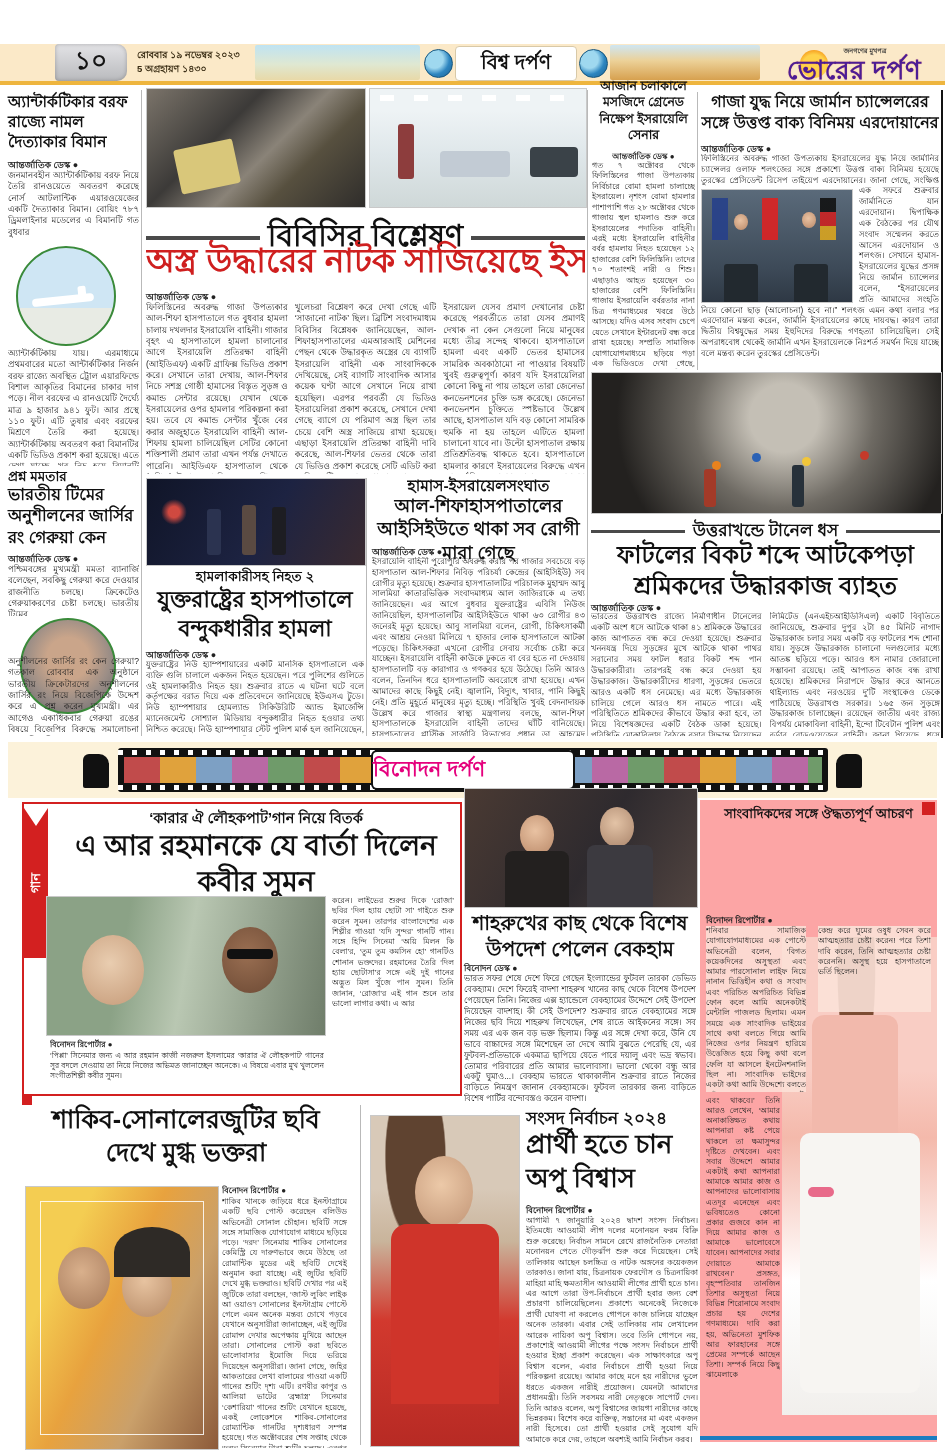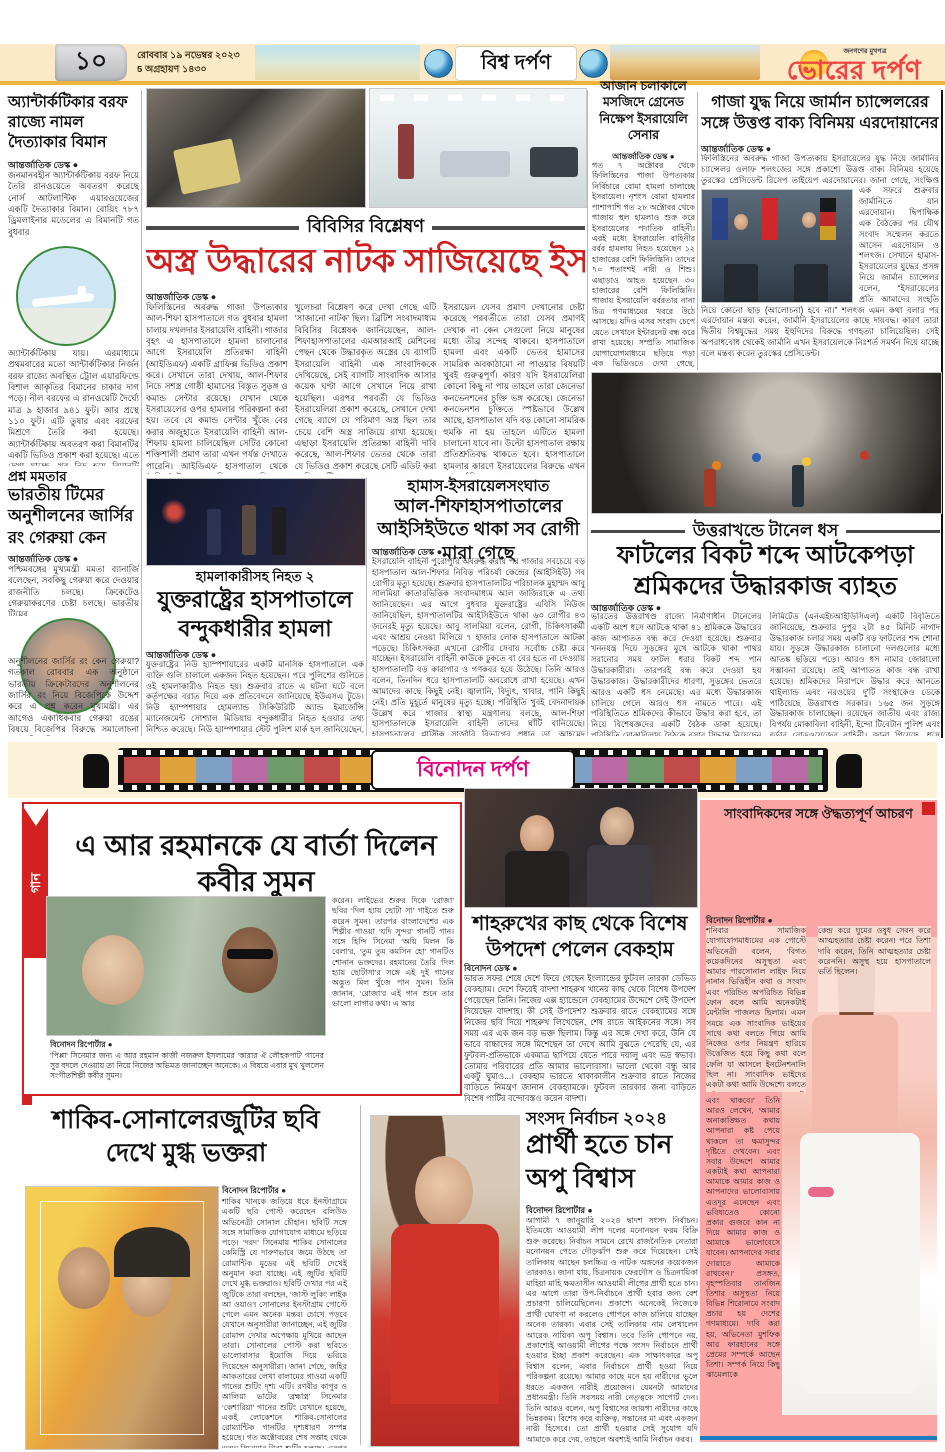--- a/index.html
+++ b/index.html
@@ -13,21 +13,21 @@
           display:flex;align-items:center;justify-content:center;font-size:25px;font-weight:800;color:#141414;
           box-shadow:inset 0 0 4px rgba(0,0,0,.25);}
   .dateblock{font-size:9.5px;font-weight:700;color:#3a2d14;line-height:1.45;}
   .banner-art{border-radius:2px;}
   .art-left{background:linear-gradient(180deg,#bfe3f2 0%,#dfe8d2 55%,#e8d9a8 100%);}
   .art-right{background:linear-gradient(180deg,#cfe6f2 0%,#ecd198 45%,#d7a14f 100%);}
   .globe{border-radius:50%;background:radial-gradient(circle at 35% 35%,#9fd8ef 0 35%,#2e86c0 60%,#1b5e8f);border:1px solid #14557f;}
   .section-label{background:#ffffff;border:1px solid #d8c9a8;border-radius:4px;display:flex;align-items:center;justify-content:center;
           font-size:20px;font-weight:800;color:#111;}
   .sun{border-radius:50%;background:radial-gradient(circle at 50% 60%,#ffd24a 0 55%,#f59a1c 80%,#ef7f12);}
-  .masthead-txt{font-size:26px;font-weight:800;color:#ef4444;letter-spacing:.5px;text-shadow:0 0 1px rgba(224,24,24,.4);}
+  .masthead-txt{font-size:26px;font-weight:800;color:#4c1d95;letter-spacing:.5px;text-shadow:0 0 1px rgba(224,24,24,.4);}
   .tagline{font-size:6.5px;font-weight:700;color:#333;}
   
   .hl{font-weight:800;color:#101010;line-height:1.3;}
   .hl-red{font-weight:800;color:#cf1f1f;line-height:1.25;}
   .center{text-align:center;}
   .byline{font-size:9px;font-weight:800;color:#222;}
   .bd{font-size:8.6px;line-height:1.32;text-align:justify;color:#222;overflow:hidden;}
   .kick-row{display:flex;align-items:center;gap:8px;}
   .kick-row .rule{flex:1;height:4px;background:#4a4a4a;}
   .kick-row .kick-txt{font-weight:800;color:#101010;white-space:nowrap;}
@@ -51,21 +51,21 @@
   .face{position:absolute;border-radius:50%;background:radial-gradient(circle at 45% 40%,#e9c2a2,#b98868);}
   .flag{position:absolute;top:8px;width:16px;height:42px;opacity:.9;}
   .podium{position:absolute;bottom:0;width:34px;height:38px;background:#22292f;border-radius:3px 3px 0 0;}
   .helmet{position:absolute;border-radius:50%;width:9px;height:9px;}
   
   .ent-band{background:#fcf2da;}
   .strip{background:#111;border-radius:3px;}
   .strip .holes{position:absolute;left:0;right:0;height:5px;background-image:repeating-linear-gradient(90deg,#fff 0 5px,rgba(0,0,0,0) 5px 14px);}
   .strip .frames{position:absolute;left:6px;right:6px;top:9px;height:26px;
      background:repeating-linear-gradient(90deg,#c14b4b 0 36px,#e0a23c 36px 72px,#7da0c4 72px 108px,#b969a4 108px 144px,#6f9b6a 144px 180px);}
-  .strip-label{position:absolute;background:#fff;border-radius:4px;display:flex;align-items:center;justify-content:center;
+  .strip-label{position:absolute;background:#fff;border-radius:4px;display:flex;align-items:center;justify-content:flex-start;
      font-weight:800;color:#e5007d;font-size:21px;box-shadow:0 0 0 2px #111;}
   .photog{position:absolute;width:26px;height:34px;background:#111;border-radius:6px 10px 2px 2px;}
   .red-box{border:2px solid #d32020;}
   .red-tab{background:#d32020;color:#fff;display:flex;align-items:center;justify-content:center;
      writing-mode:vertical-rl;transform:rotate(180deg);font-weight:800;font-size:13px;
      clip-path:polygon(0 0,100% 0,100% 100%,50% 88%,0 100%);}
   .pink-box{background:#fca5a5;}
   .red-sq{background:#d32020;}
   .blue-rule{background:#1b7cc0;}
   .framein{position:absolute;border:1.5px solid rgba(255,255,255,.85);}
@@ -132,21 +132,21 @@
   <div class="abs photo ph-ward" style="left:369px;top:88px;width:216px;height:118px;">
     <div class="abs" style="left:10px;top:6px;width:190px;height:6px;background:repeating-linear-gradient(90deg,#fff 0 14px,rgba(0,0,0,0) 14px 34px);"></div>
     <div class="abs" style="left:70px;top:62px;width:70px;height:26px;background:#c2cbd4;border-radius:4px;"></div>
     <div class="abs" style="left:160px;top:58px;width:48px;height:30px;background:#3a4248;border-radius:4px;"></div>
     <div class="abs" style="left:28px;top:35px;width:16px;height:55px;background:#8d3d3d;border-radius:3px;"></div>
   </div>
 
   <section>
     <div class="abs kick-row" style="left:146px;top:212px;width:439px;">
       <div class="rule"></div>
-      <div class="kick-txt" style="font-size:18px;">বিবিসির বিশ্লেষণ</div>
+      <div class="kick-txt" style="font-size:30px;">বিবিসির বিশ্লেষণ</div>
       <div class="rule"></div>
     </div>
     <div class="abs hl-red center" style="left:146px;top:240px;width:439px;font-size:33px;white-space:nowrap;overflow:hidden;">অস্ত্র উদ্ধারের নাটক সাজিয়েছে ইসরায়েল</div>
     <div class="abs byline" style="left:146px;top:290px;">আন্তর্জাতিক ডেস্ক ●</div>
     <div class="abs" style="left:146px;top:302px;width:439px;height:172px;display:flex;gap:7px;">
       <div class="bd" style="flex:1;height:172px;">ফিলিস্তিনের অবরুদ্ধ গাজা উপত্যকার আল-শিফা হাসপাতালে গত বুধবার হামলা চালায় দখলদার ইসরায়েলি বাহিনী। গাজার বৃহৎ এ হাসপাতালে হামলা চালানোর আগে ইসরায়েলি প্রতিরক্ষা বাহিনী (আইডিএফ) একটি গ্রাফিক্স ভিডিও প্রকাশ করে। সেখানে তারা দেখায়, আল-শিফার নিচে সশস্ত্র গোষ্ঠী হামাসের বিস্তৃত সুড়ঙ্গ ও কমান্ড সেন্টার রয়েছে। যেখান থেকে ইসরায়েলের ওপর হামলার পরিকল্পনা করা হয়। তবে যে কমান্ড সেন্টার খুঁজে বের করার অজুহাতে ইসরায়েলি বাহিনী আল-শিফায় হামলা চালিয়েছিল সেটির কোনো শক্তিশালী প্রমাণ তারা এখন পর্যন্ত দেখাতে পারেনি। আইডিএফ হাসপাতাল থেকে (কথিত) উদ্ধার করা কিছু অস্ত্র দেখিয়েছে; যেগুলোর বেশিরভাগই হলো আসাল্ট রাইফেল। এই অস্ত্র উদ্ধারের বিষয়টি হয়ত ইঙ্গিত করছে, সেখানে সশস্ত্র যোদ্ধারা হয়ত ছিলেন। কিন্তু এরমাধ্যমে এটি প্রমাণিত হয়নি, হাসপাতালের নিচে হামাসের বিশাল কমান্ড সেন্টার ছিল। এমনকি অস্ত্র উদ্ধারের যে ভিডিও ইসরায়েল প্রকাশ করেছে সেটি</div>
       <div class="bd" style="flex:1;height:172px;">খুলেচরা বিশ্লেষণ করে দেখা গেছে এটি ‘সাজানো নাটক’ ছিল। ব্রিটিশ সংবাদমাধ্যম বিবিসির বিশ্লেষক জানিয়েছেন, আল-শিফাহাসপাতালের এমআরআই মেশিনের পেছন থেকে উদ্ধারকৃত অস্ত্রের যে ব্যাগটি ইসরায়েলি বাহিনী এক সাংবাদিককে দেখিয়েছে, সেই ব্যাগটি সাংবাদিক আসার কয়েক ঘণ্টা আগে সেখানে নিয়ে রাখা হয়েছিল। এরপর পরবর্তী যে ভিডিও ইসরায়েলিরা প্রকাশ করেছে, সেখানে দেখা গেছে ব্যাগে যে পরিমাণ অস্ত্র ছিল তার চেয়ে বেশি অস্ত্র সাজিয়ে রাখা হয়েছে। এছাড়া ইসরায়েলি প্রতিরক্ষা বাহিনী দাবি করেছে, আল-শিফার ভেতর থেকে তারা যে ভিডিও প্রকাশ করেছে সেটি এডিট করা হয়নি। এটি একবারে ধারণ করা হয়েছে। তবে বিবিসির বিশ্লেষণে উঠে এসেছে, ভিডিওটি এডিট করা হয়েছে। অপর ব্রিটিশ সংবাদমাধ্যম দা গার্ডিয়ান জানিয়েছে, হামলার আগে ইসরায়েল যে গ্রাফিক্স ভিডিওটি প্রকাশ করেছিল, সেটিতে দেখানো হয়েছিল হাসপাতালের অনেক নিচে হামাসের কমান্ড সেন্টার অবস্থিত। হয়ত তারা সেখানে এখনো পৌঁছাতে পারেনি। তবে এখন পর্যন্ত</div>
       <div class="bd" style="flex:1;height:172px;">ইসরায়েল যেসব প্রমাণ দেখানোর চেষ্টা করেছে পরবর্তীতে তারা যেসব প্রমাণই দেখাক না কেন সেগুলো নিয়ে মানুষের মধ্যে তীব্র সন্দেহ থাকবে। হাসপাতালে হামলা এবং একটি ভেতর হামাসের সামরিক অবকাঠামো না পাওয়ার বিষয়টি খুবই গুরুত্বপূর্ণ। কারণ যদি ইসরায়েলিরা কোনো কিছু না পায় তাহলে তারা জেনেভা কনভেনশনের চুক্তি ভঙ্গ করেছে। জেনেভা কনভেনশন চুক্তিতে স্পষ্টভাবে উল্লেখ আছে, হাসপাতাল যদি বড় কোনো সামরিক হুমকি না হয় তাহলে এটিতে হামলা চালানো যাবে না। উল্টো হাসপাতাল রক্ষায় প্রতিশ্রুতিবদ্ধ থাকতে হবে। হাসপাতালে হামলার কারণে ইসরায়েলের বিরুদ্ধে এখন আন্তর্জাতিক অপরাধ আদালতে যুদ্ধাপরাধ সংঘটিত করার তদন্ত হবে। যদিও এসব তদন্ত এবং এটির রায় প্রকাশের বিষয়টি অনেক সময়সাপেক্ষ। কিন্তু ইসরায়েল এতে ফেঁসে যাবে। গাজায় বিশ্বের অনেক দেশ যুদ্ধবিরতির আহ্বান জানাচ্ছে। কিন্তু যুক্তরাজ্য, জার্মানি, যুক্তরাষ্ট্র সরাসরি যুদ্ধবিরতির বিপক্ষে অবস্থান নিয়েছে।</div>
     </div>
   </section>
@@ -229,20 +229,21 @@
       <div class="holes" style="bottom:2px;"></div>
       <div class="strip-label" style="left:255px;top:4px;width:200px;height:36px;">
         <span>বিনোদন দর্পণ</span>
       </div>
     </div>
     <div class="photog" style="left:828px;top:12px;transform:scaleX(-1);"></div>
   </div>
 
   <section class="abs red-box" style="left:22px;top:802px;width:436px;height:290px;">
     <div class="red-tab abs" style="left:0;top:4px;width:24px;height:150px;">গান</div>
+    <div class="abs hl center" style="left:34px;top:5px;width:396px;font-size:14.5px;">‘কারার ঐ লৌহকপাট’গান নিয়ে বিতর্ক</div>
     <div class="abs hl center" style="left:34px;top:24px;width:396px;font-size:28px;">এ আর রহমানকে যে বার্তা দিলেন কবীর সুমন</div>
     <div class="abs photo ph-suman" style="left:22px;top:92px;width:278px;height:138px;">
       <div class="face" style="left:35px;top:38px;width:62px;height:70px;background:radial-gradient(circle at 45% 40%,#e9cdb0,#c59a78);"></div>
       <div class="face" style="left:175px;top:30px;width:56px;height:66px;background:radial-gradient(circle at 45% 40%,#9a6f52,#6d4a35);"></div>
       <div class="abs" style="left:180px;top:52px;width:46px;height:10px;background:#111;border-radius:4px;"></div>
     </div>
     <div class="abs bd" style="left:308px;top:92px;width:122px;height:192px;font-size:7.8px;">করেন। লাইভের শুরুর দিকে ‘রোজা’ ছবির ‘দিল হ্যায় ছোটা সা’ গাইতে শুরু করেন সুমন। তারপর বাংলাদেশের এক শিল্পীর গাওয়া ‘যদি সুন্দর’ গানটি গান। সঙ্গে হিন্দি সিনেমা ‘অয়ি মিলন কি বেলা’র, ‘তুম তুম কমসিন হো’ গানটিও শোনান ভক্তদের। রহমানের তৈরি ‘দিল হ্যায় ছোটাসা’র সঙ্গে এই দুই গানের অদ্ভুত মিল খুঁজে পান সুমন। তিনি জানান, ‘রোজা’র এই গান শুনে তার ভালো লাগার কথা। এ আর</div>
     <div class="abs" style="left:26px;top:234px;width:274px;height:52px;display:flex;gap:6px;">
       <div style="flex:1;overflow:hidden;">
         <div class="byline" style="font-size:7.8px;">বিনোদন রিপোর্টার ●</div>

